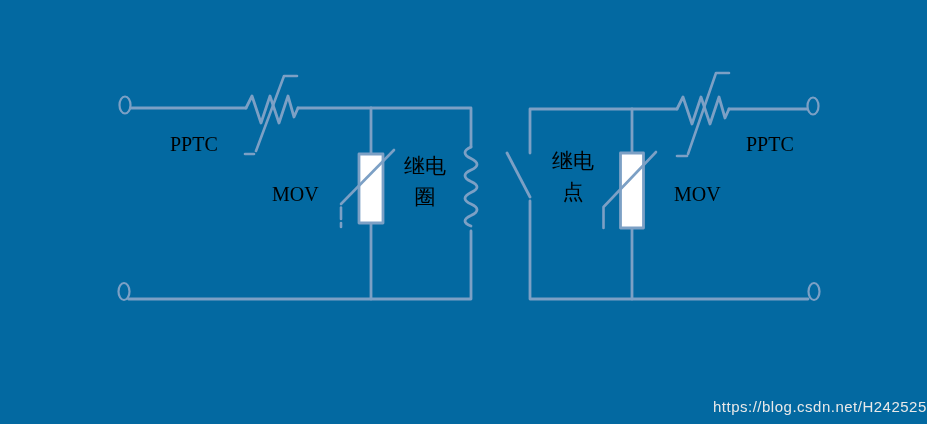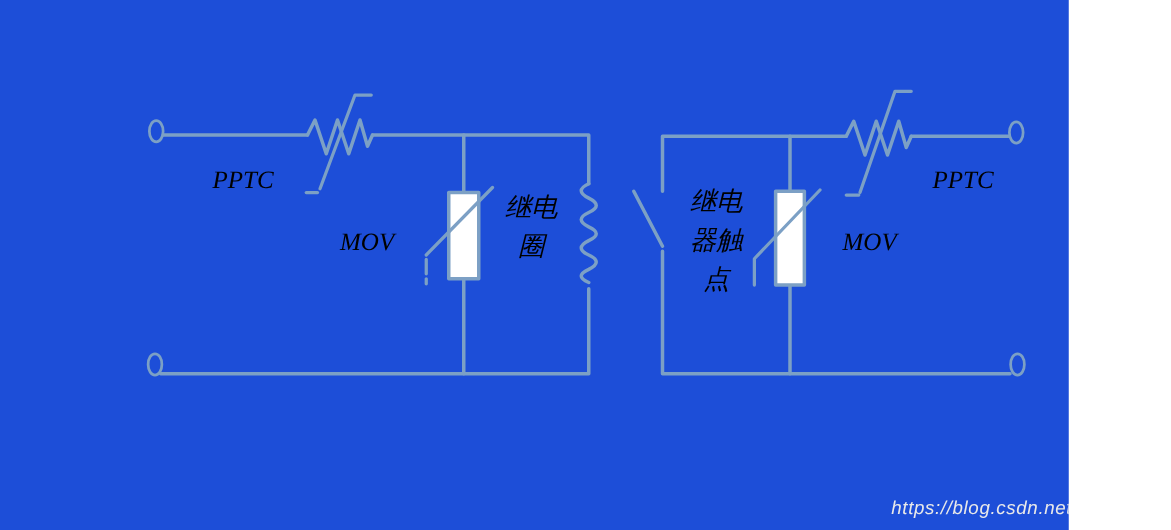--- a/index.html
+++ b/index.html
@@ -2,26 +2,25 @@
 <html><head>
 <meta charset="utf-8">
 <style>
   html, body {
     margin: 0;
     padding: 0;
     background: #ffffff;
   }
   .stage {
     position: relative;
-    width: 855px;
+    width: 927px;
     height: 424px;
-    background: #1d4ed8;
+    background: #0369a1;
     overflow: hidden;
     font-family: "Liberation Serif", serif;
-    font-style: italic;
   }
   .stage svg {
     position: absolute;
     left: 0;
     top: 0;
   }
   .lbl {
     position: absolute;
     color: #000000;
     font-size: 20px;
@@ -116,21 +115,20 @@
 
   <div class="lbl" style="left:272px; top:183px;">MOV</div>
 
   <div class="cjk-block" style="left:398px; top:151px; width:54px;">
     <span class="cjk-line">继电</span>
     <span class="cjk-line">圈</span>
   </div>
 
   <div class="cjk-block" style="left:546px; top:146px; width:54px;">
     <span class="cjk-line">继电</span>
-    <span class="cjk-line">器触</span>
     <span class="cjk-line">点</span>
   </div>
 
   <div class="lbl" style="left:674px; top:183px;">MOV</div>
 
   <div class="lbl" style="left:746px; top:133px;">PPTC</div>
 
   <div class="watermark">https://blog.csdn.net/H242525</div>
 
 </div>

